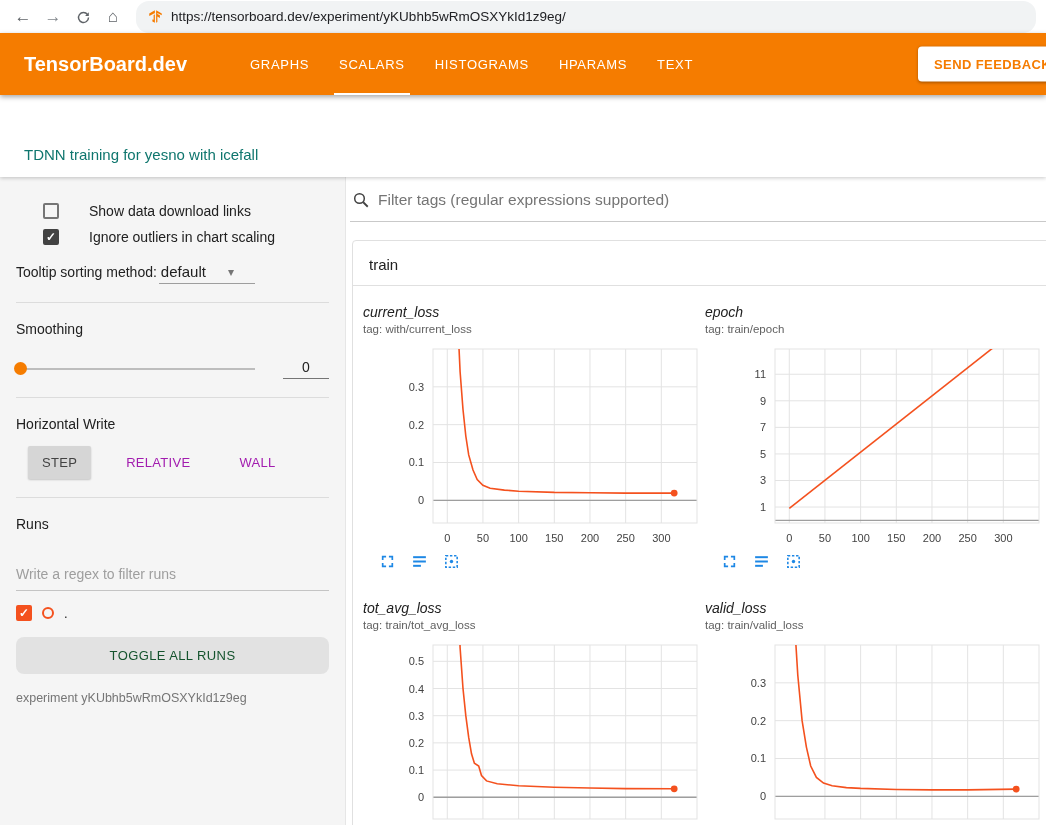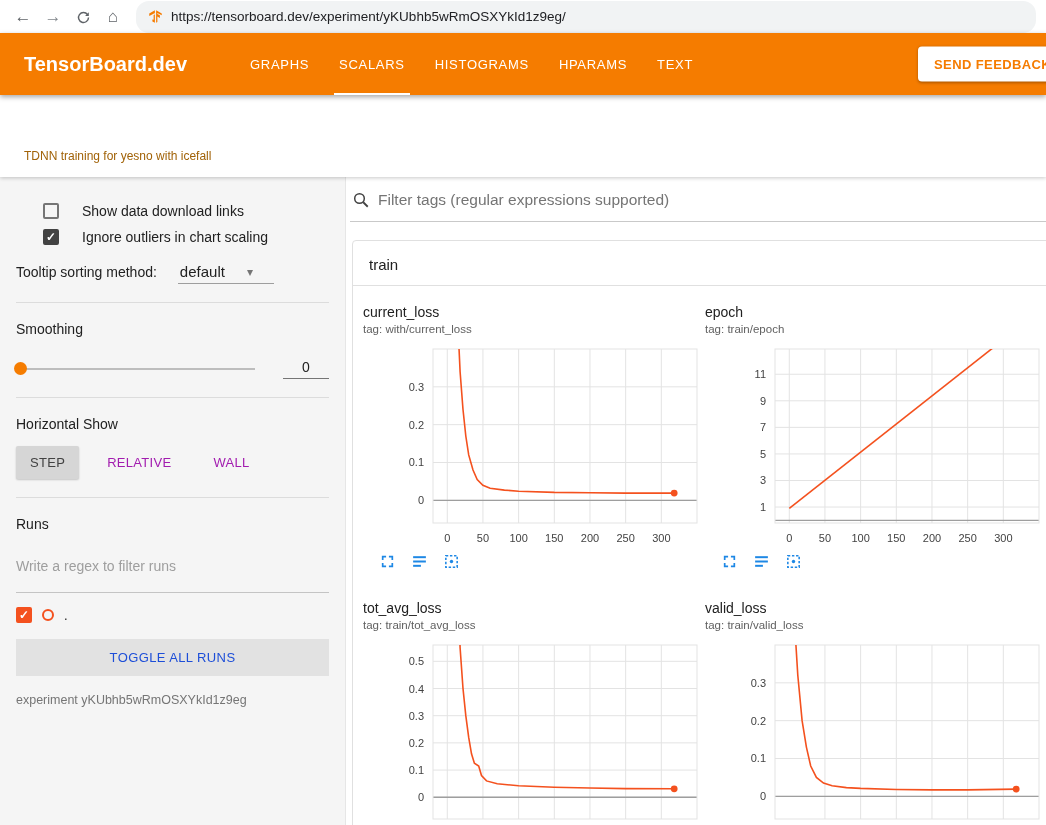--- a/index.html
+++ b/index.html
@@ -16,64 +16,64 @@
   
   .app-header { height:62px; background:#f57c00; display:flex; align-items:stretch; padding:0 0 0 24px; position:relative; box-shadow:0 2px 5px rgba(0,0,0,.35); z-index:5; }
   .brand { color:#fff; font-size:20px; font-weight:bold; align-self:center; margin-right:48px; white-space:nowrap; }
   .tabs { display:flex; align-items:stretch; }
   .tab { color:#fff; font-size:13px; font-weight:500; letter-spacing:.7px; padding:0 15px; display:flex; align-items:center; position:relative; cursor:pointer; white-space:nowrap; }
   .tab.active::after { content:""; position:absolute; left:10px; right:10px; bottom:0; height:2px; background:#fff; }
   .feedback-btn { position:absolute; left:918px; top:50%; transform:translateY(-50%); background:#fff; color:#f57c00; border:none; border-radius:4px; font-family:inherit; font-size:13px; font-weight:bold; letter-spacing:.4px; padding:10px 16px; white-space:nowrap; box-shadow:0 1px 3px rgba(0,0,0,.3); cursor:pointer; }
 
   
   .exp-bar { height:82px; background:#fff; display:flex; align-items:flex-end; padding:0 24px 14px; box-shadow:0 1px 4px rgba(0,0,0,.22); position:relative; z-index:3; }
-  .exp-title { font-size:12px; color:#a16207; }
+  .exp-title { font-size:15px; color:#0f766e; }
 
   
   .layout { display:flex; height:648px; }
   .sidebar { width:346px; min-width:346px; background:#f5f5f5; padding:26px 16px 0; border-right:1px solid #e6e6e6; }
   .main { flex:1; padding:10px 0 0 4px; position:relative; }
 
   
-  .cb-row { display:flex; align-items:flex-end; gap:23px; margin-bottom:10px; cursor:pointer;padding-left:27px; }
+  .cb-row { display:flex; align-items:flex-end; gap:30px; margin-bottom:10px; cursor:pointer;padding-left:27px; }
   .cb { width:16px; height:16px; border:2px solid #757575; border-radius:2px; background:#f5f5f5; flex:none;
         display:flex; align-items:center; justify-content:center; font-size:12px; font-weight:bold; color:transparent; }
   .cb.checked { background:#424242; border-color:#424242; color:#fff; }
   .cb.run-cb { background:#f4511e; border-color:#f4511e; color:#fff; }
   .cb-label { font-size:14px; color:#212121; }
-  .tooltip-row { display:flex; align-items:baseline; gap:21px; margin-top:18px; }
+  .tooltip-row { display:flex; align-items:baseline; gap:2px; margin-top:18px; }
   .side-label { font-size:14px; color:#212121; }
   .dropdown { display:inline-flex; align-items:center; gap:22px; font-size:15px; color:#212121; border-bottom:1px solid #9e9e9e; padding:0 2px 3px; min-width:96px; cursor:pointer; }
   .caret { color:#757575; font-size:12px; }
   .divider { border-top:1px solid #dcdcdc; margin:18px 0; }
   .side-section-label { font-size:14px; color:#212121; }
   .slider-row { display:flex; align-items:center; margin-top:22px; }
   .slider { flex:1; height:2px; background:#bdbdbd; position:relative; margin-right:28px; cursor:pointer; }
   .knob { position:absolute; left:-2px; top:-6px; width:13px; height:13px; border-radius:50%; background:#f57c00; }
   .slider-val { width:46px; text-align:center; font-size:14px; color:#212121; border-bottom:1px solid #757575; padding-bottom:3px; cursor:text; }
-  .axis-btns { display:flex; gap:14px; margin-top:14px; }
+  .axis-btns { display:flex; gap:21px; margin-top:14px;margin-left:12px; }
   .axis-btn { border:none; background:transparent; color:#a21caf; font-family:inherit; font-size:13px; letter-spacing:.3px; padding:9px 14px; border-radius:2px; cursor:pointer; }
   .axis-btn.active { background:#d6d6d6; color:#424242; box-shadow:0 1px 2px rgba(0,0,0,.2); }
-  .runs-filter { width:100%; border:none; border-bottom:1px solid #c4c4c4; background:transparent; font-family:inherit; font-size:14px; color:#212121; padding:6px 0 18px; margin-top:20px; outline:none; }
+  .runs-filter { width:100%; border:none; border-bottom:1px solid #c4c4c4; background:transparent; font-family:inherit; font-size:14px; color:#212121; padding:6px 0 8px; margin-top:28px; outline:none; }
   .runs-filter::placeholder { color:#9e9e9e; }
   .run-row { display:flex; align-items:center; gap:10px; margin-top:14px; cursor:pointer; }
   .run-color { width:12px; height:12px; border:2px solid #f4511e; border-radius:50%; flex:none; }
   .run-label { font-size:13px; color:#212121; }
-  .toggle-all { width:100%; margin-top:16px; border:none; background:#e2e2e2; color:#1d4ed8; font-family:inherit; font-size:13px; letter-spacing:.4px; padding:11px 0; border-radius:0; cursor:pointer; }
+  .toggle-all { width:100%; margin-top:16px; border:none; background:#e2e2e2; color:#14532d; font-family:inherit; font-size:13px; letter-spacing:.4px; padding:11px 0; border-radius:8px; cursor:pointer; }
   .exp-caption { margin-top:17px; font-size:12.5px; color:#757575; }
 
   
   .filter-row { display:flex; align-items:center; gap:8px; padding:4px 0 12px 2px; border-bottom:1px solid #c9c9c9; }
   .filter-input { flex:1; border:none; background:transparent; font-family:inherit; font-size:15.5px; color:#212121; outline:none; }
   .filter-input::placeholder { color:#757575; }
   .group-card { width:720px; margin:18px 0 0 2px; border:1px solid #e0e0e0; border-radius:4px; background:#fff; }
   .group-header { padding:15px 16px 12px; font-size:15px; color:#212121; border-bottom:1px solid #e0e0e0; cursor:pointer; }
   .charts { display:grid; grid-template-columns:342px 342px; row-gap:26px; padding:18px 6px 8px 10px; }
   .chart-card { width:338px; }
-  .chart-title { font-size:14px; color:#212121; }
+  .chart-title { font-size:14px; color:#212121;font-style:italic; }
   .chart-tag { font-size:11.5px; color:#616161; margin-top:3px; }
   .chart-card svg.plot { margin-top:8px; display:block; }
   .tick { font-size:11px; fill:#424242; font-family:"Liberation Sans", sans-serif; }
   .chart-tools { display:flex; gap:15px; margin-top:2px; padding-left:16px; }
   .cicon { width:17px; height:17px; cursor:pointer; }
 </style>
 </head>
 <body>
 
 <div class="browser-bar">
@@ -139,21 +139,21 @@
     <div class="side-section-label">Smoothing</div>
     <div class="slider-row">
       <div class="slider">
         <div class="knob"></div>
       </div>
       <div class="slider-val">0</div>
     </div>
 
     <div class="divider"></div>
 
-    <div class="side-section-label">Horizontal Show</div>
+    <div class="side-section-label">Horizontal Write</div>
     <div class="axis-btns">
       <button class="axis-btn active">STEP</button>
       <button class="axis-btn">RELATIVE</button>
       <button class="axis-btn">WALL</button>
     </div>
 
     <div class="divider"></div>
 
     <div class="side-section-label">Runs</div>
     <input class="runs-filter" placeholder="Write a regex to filter runs" style="">

